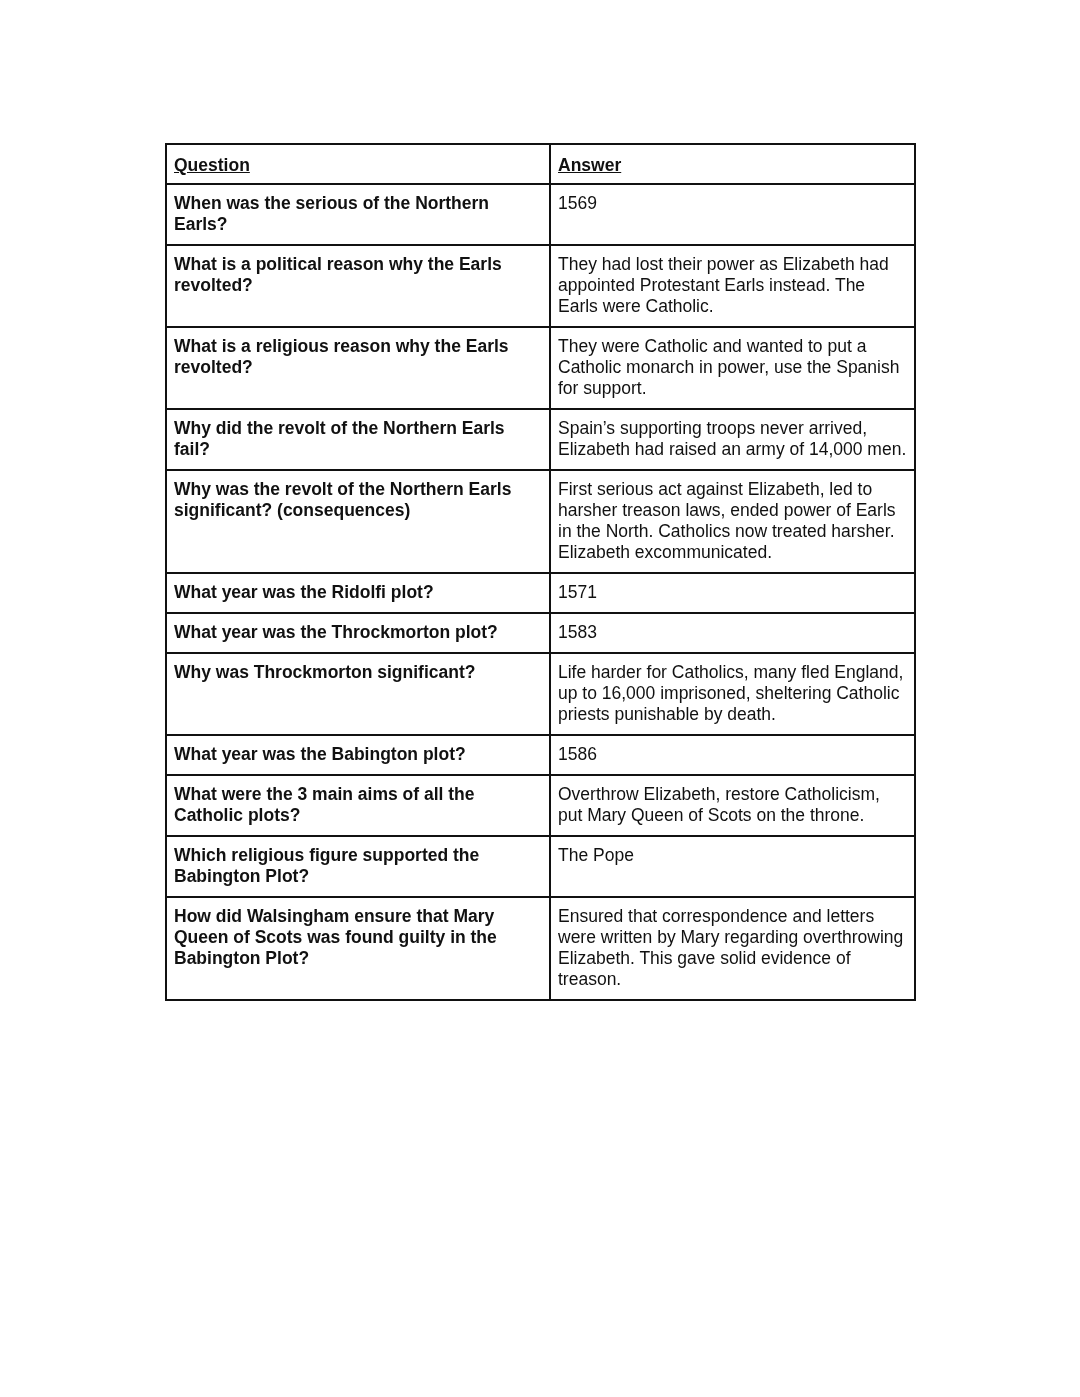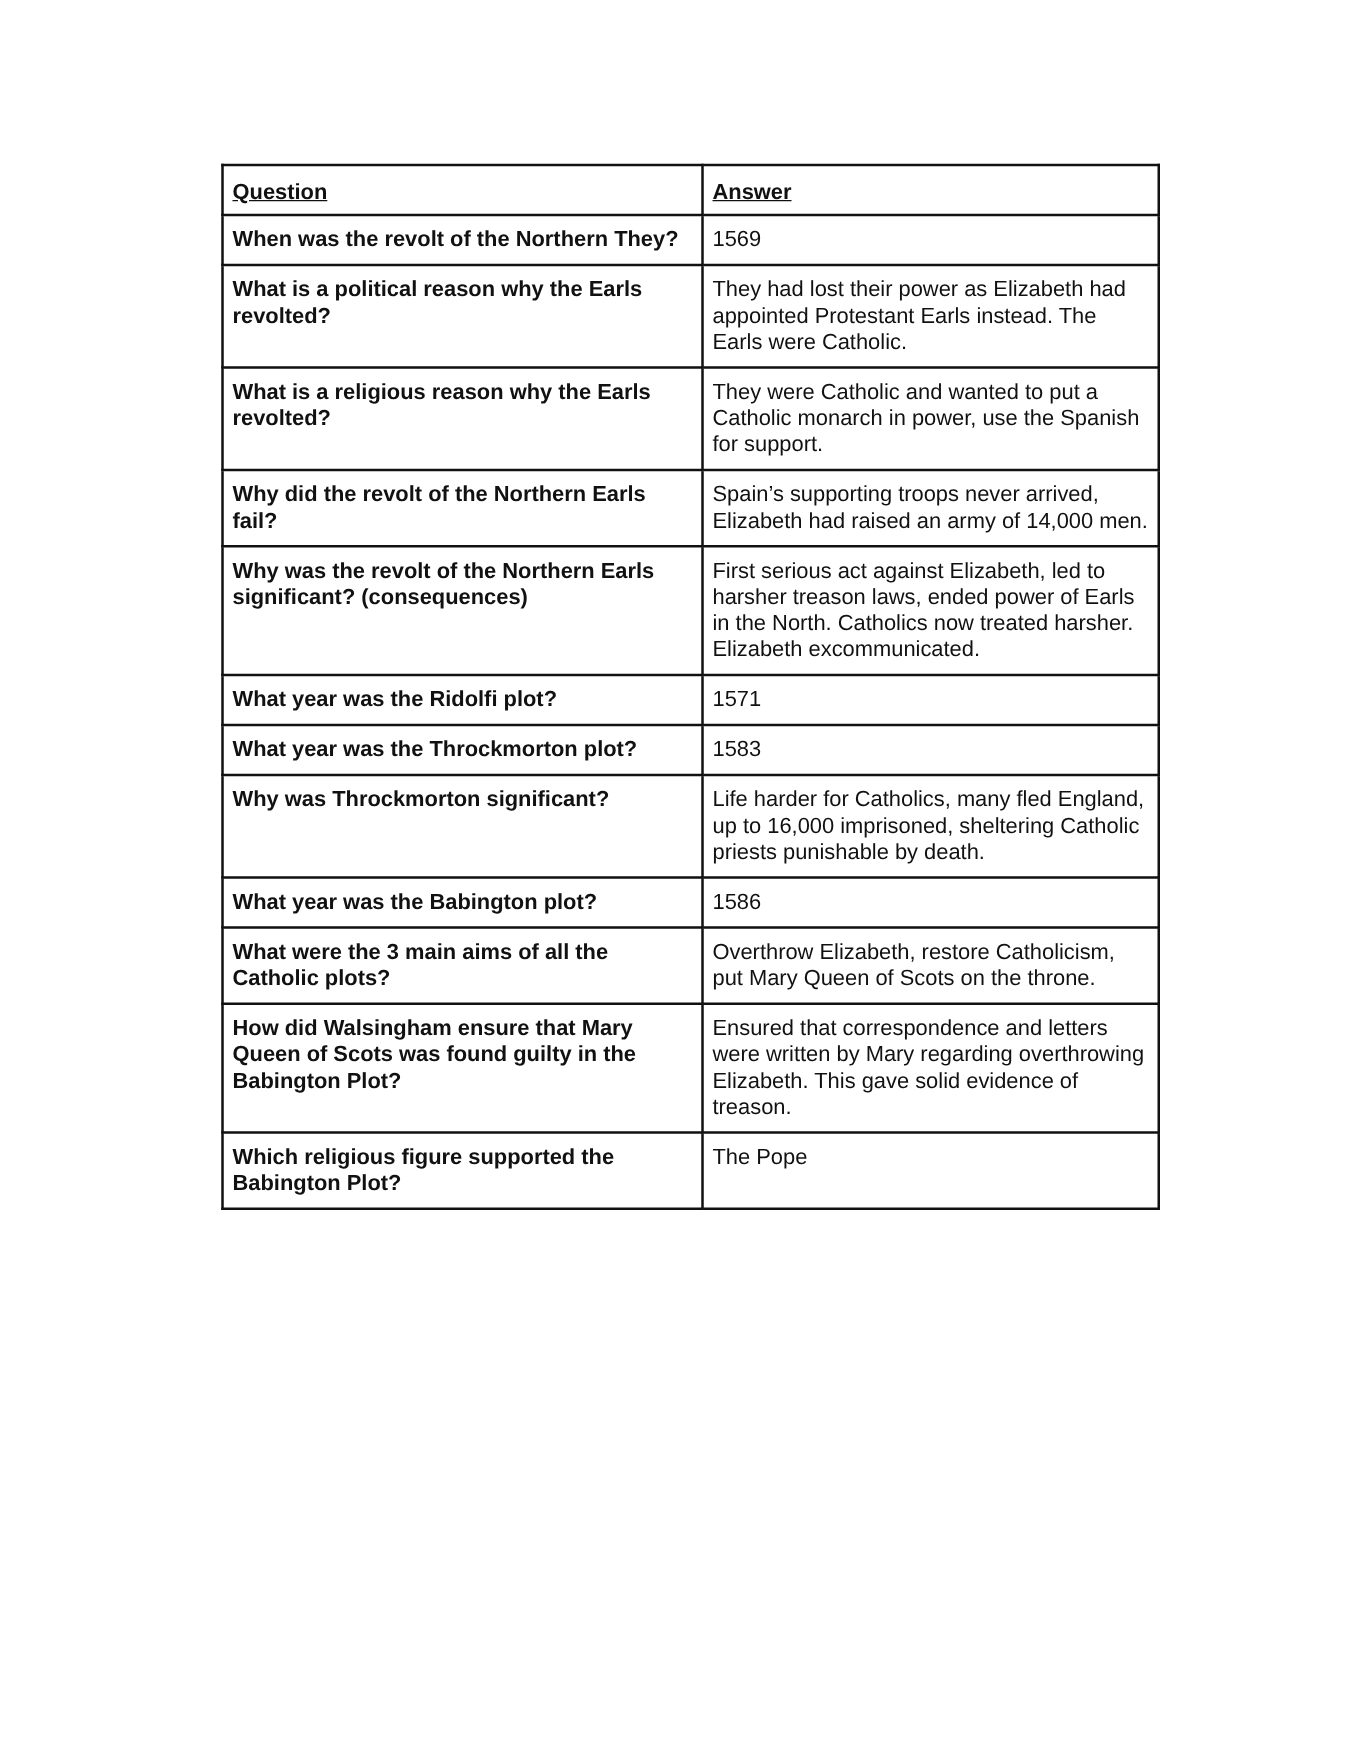--- a/index.html
+++ b/index.html
@@ -1,22 +1,21 @@
 <!DOCTYPE html>
 <html><head>
 <meta charset="utf-8">
 <style>
   html, body { margin: 0; padding: 0; background: #ffffff; }
   body { width: 1080px; height: 1397px; position: relative; font-family: "Liberation Sans", sans-serif; color: #111; }
   .page { position: absolute; left: 0; top: 0; width: 1080px; height: 1397px; background: #fff; }
   table.qa {
-    position: absolute; left: 165px; top: 131px; width: 749px;
+    position: absolute; left: 165px; top: 143px; width: 749px;
     border-collapse: collapse; table-layout: fixed;
     border: 2px solid #eab308;
-    margin-left: 12px;
   }
   table.qa col.q { width: 384px; }
   table.qa col.a { width: 365px; }
   table.qa td, table.qa th {
     border: 2px solid #111;
     vertical-align: top;
     text-align: left;
     padding: 8px 7px 9px 7px;
     font-size: 17.5px;
     line-height: 21px;
@@ -35,21 +34,21 @@
         <col class="a">
       </colgroup>
     <thead>
       <tr>
         <th>Question</th>
         <th>Answer</th>
       </tr>
     </thead>
     <tbody>
       <tr>
-          <td class="q">When was the revolt of the Northern They?</td>
+          <td class="q">When was the serious of the Northern Earls?</td>
           <td>1569</td>
         </tr>
       <tr>
           <td class="q">What is a political reason why the Earls revolted?</td>
           <td>They had lost their power as Elizabeth had appointed Protestant Earls instead. The Earls were Catholic.</td>
         </tr>
       <tr>
           <td class="q">What is a religious reason why the Earls revolted?</td>
           <td>They were Catholic and wanted to put a Catholic monarch in power, use the Spanish for support.</td>
         </tr>
@@ -75,22 +74,22 @@
         </tr>
       <tr>
           <td class="q">What year was the Babington plot?</td>
           <td>1586</td>
         </tr>
       <tr>
           <td class="q">What were the 3 main aims of all the Catholic plots?</td>
           <td>Overthrow Elizabeth, restore Catholicism, put Mary Queen of Scots on the throne.</td>
         </tr>
       <tr>
+          <td class="q">Which religious figure supported the Babington Plot?</td>
+          <td>The Pope</td>
+        </tr>
+      <tr>
           <td class="q">How did Walsingham ensure that Mary Queen of Scots was found guilty in the Babington Plot?</td>
           <td>Ensured that correspondence and letters were written by Mary regarding overthrowing Elizabeth. This gave solid evidence of treason.</td>
-        </tr>
-      <tr>
-          <td class="q">Which religious figure supported the Babington Plot?</td>
-          <td>The Pope</td>
         </tr>
     </tbody>
   </table>
 </div>
 
 </body></html>

